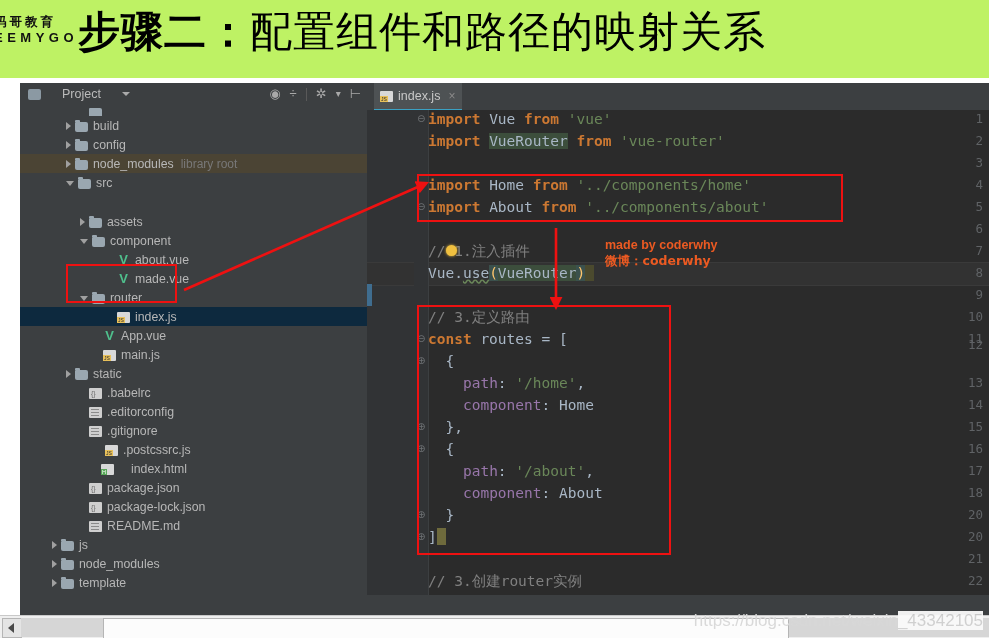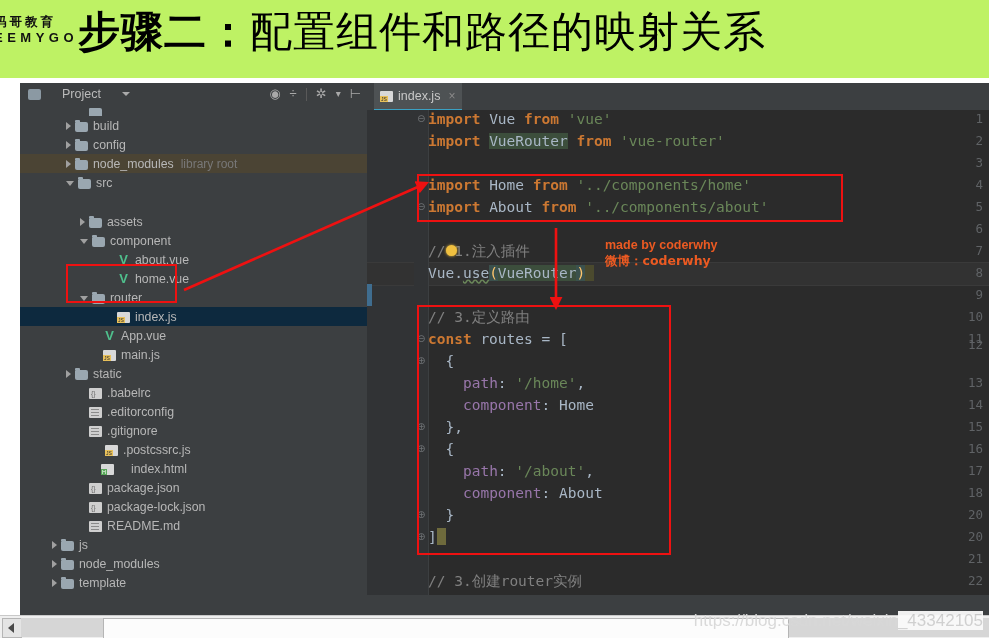--- a/index.html
+++ b/index.html
@@ -222,21 +222,21 @@
           <span class="rlabel">component</span>
         </div>
         <div class="row" style="padding-left: 88px;">
           <span class="arrow none"></span>
           <span class="ic ic-vue">V</span>
           <span class="rlabel">about.vue</span>
         </div>
         <div class="row" style="padding-left: 88px;">
           <span class="arrow none"></span>
           <span class="ic ic-vue">V</span>
-          <span class="rlabel">home.vue</span>
+          <span class="rlabel">made.vue</span>
         </div>
         <div class="row" style="padding-left: 60px;">
           <span class="arrow open"></span>
           <span class="ic ic-folder"></span>
           <span class="rlabel">router</span>
         </div>
         <div class="row sel" style="padding-left: 88px;">
           <span class="arrow none"></span>
           <span class="ic ic-js"></span>
           <span class="rlabel">index.js</span>

